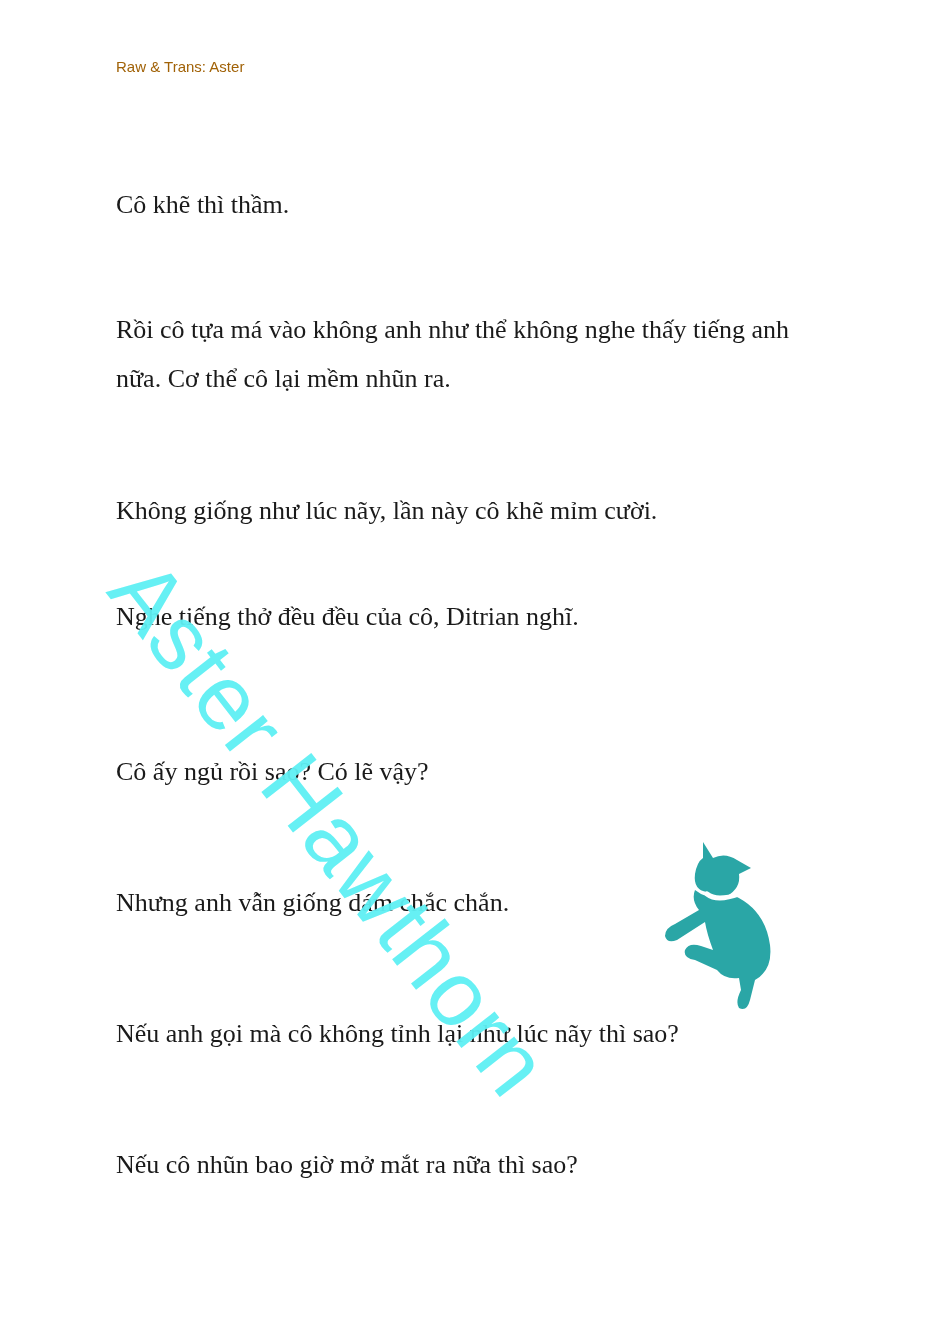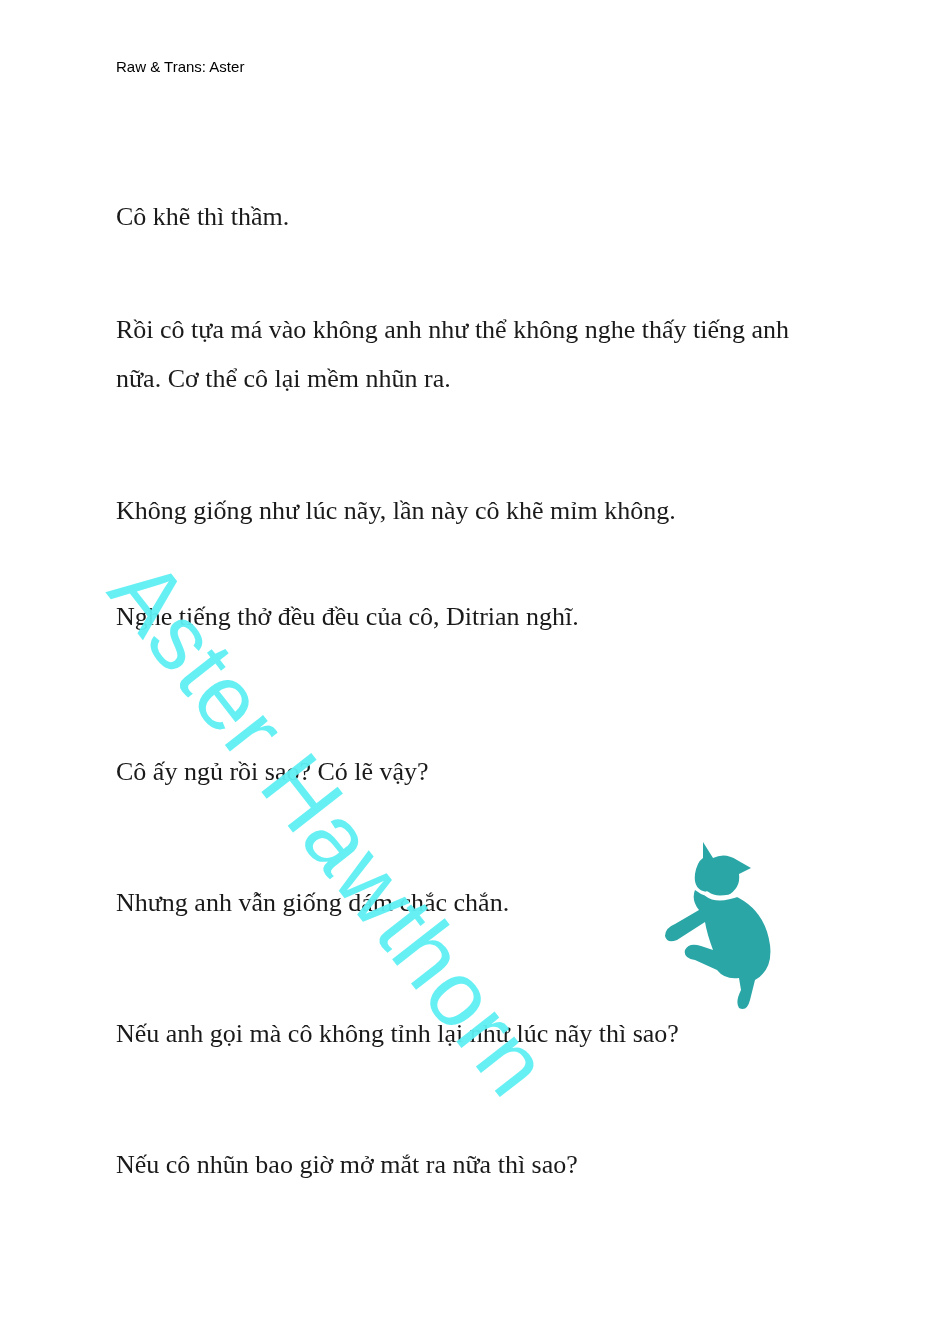--- a/index.html
+++ b/index.html
@@ -1,29 +1,29 @@
 <!DOCTYPE html>
 <html><head>
 <meta charset="utf-8">
 <style>
   html, body { margin: 0; padding: 0; }
   body { width: 950px; height: 1343px; background: #ffffff; position: relative; overflow: hidden; }
-  .header { position: absolute; left: 116px; top: 58px; font-family: "Liberation Sans", sans-serif; font-size: 15px; color: #000000; }
+  .header { position: absolute; left: 116px; top: 58px; font-family: "Liberation Sans", sans-serif; font-size: 15px; color: #a16207; }
   .para { position: absolute; left: 116px; font-family: "Liberation Serif", serif; font-size: 26px; color: #1a1a1a; line-height: 49px; width: 700px; margin: 0; }
   .watermark { position: absolute; left: 130px; top: 520px; font-family: "Liberation Sans", sans-serif; font-size: 92px; color: #5ef0f4; opacity: 0.95; transform-origin: left center; transform: rotate(52deg); white-space: nowrap; font-weight: 300; letter-spacing: 1px; pointer-events: none; }
   .cat { position: absolute; left: 655px; top: 830px; width: 125px; height: 185px; }
 </style>
 </head>
 <body>
 
 <div class="header">Raw &amp; Trans: Aster</div>
 
-<p class="para" style="top:192px">Cô khẽ thì thầm.</p>
+<p class="para" style="top:180px">Cô khẽ thì thầm.</p>
 <p class="para" style="top:305px">Rồi cô tựa má vào không anh như thể không nghe thấy tiếng anh nữa. Cơ thể cô lại mềm nhũn ra.</p>
-<p class="para" style="top:486px">Không giống như lúc nãy, lần này cô khẽ mỉm không.</p>
+<p class="para" style="top:486px">Không giống như lúc nãy, lần này cô khẽ mỉm cười.</p>
 <p class="para" style="top:592px">Nghe tiếng thở đều đều của cô, Ditrian nghĩ.</p>
 <p class="para" style="top:747px">Cô ấy ngủ rồi sao? Có lẽ vậy?</p>
 <p class="para" style="top:878px">Nhưng anh vẫn giống dám chắc chắn.</p>
 <p class="para" style="top:1009px">Nếu anh gọi mà cô không tỉnh lại như lúc nãy thì sao?</p>
 <p class="para" style="top:1140px">Nếu cô nhũn bao giờ mở mắt ra nữa thì sao?</p>
 
 <div class="watermark">Aster Hawthorn</div>
 
 <svg class="cat" viewBox="0 0 125 185">
   <g fill="#2aa6a6">

